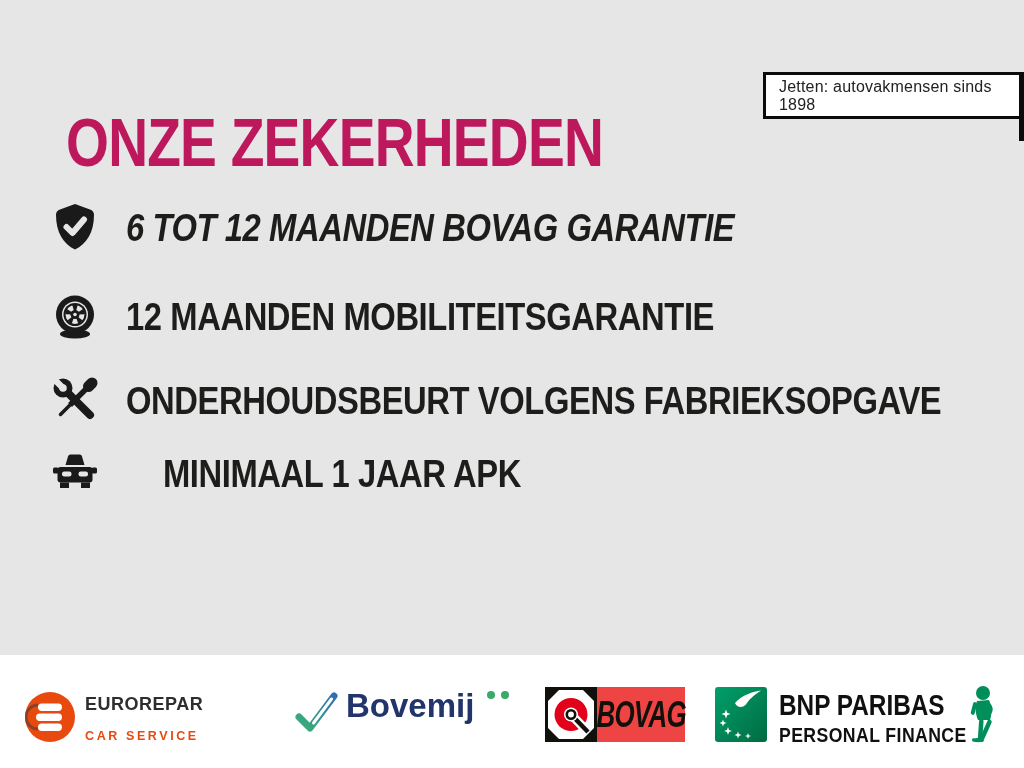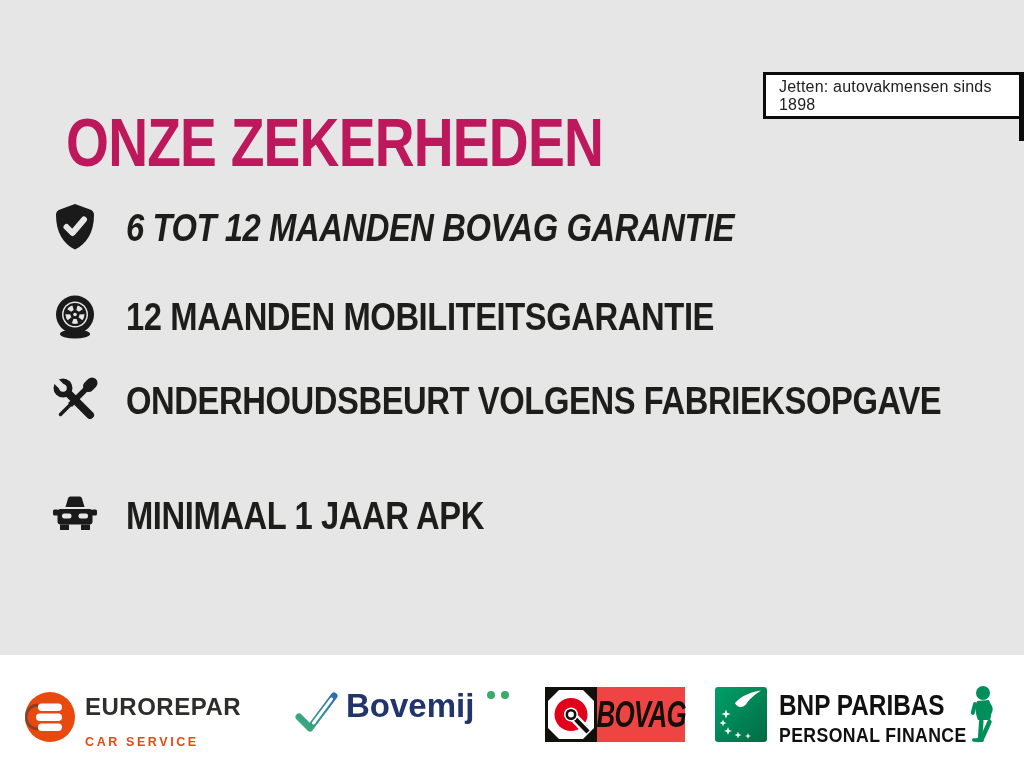--- a/index.html
+++ b/index.html
@@ -26,30 +26,30 @@
   
   .row { position:absolute; left:50px; height:62px; display:flex; align-items:center; }
   .row .icon-box { width:50px; height:62px; display:flex; align-items:center; justify-content:center; flex:none; }
   .row .icon-box svg { display:block; }
   .row-label {
     display:inline-block; margin-left:26px; white-space:nowrap;
     font-size:39px; font-weight:800; color:#1d1d1b; letter-spacing:-0.5px;
     transform:scaleX(0.84); transform-origin:left center; line-height:1;
   }
   #row-0 { top:196px;font-style:italic; } #row-1 { top:285px; } #row-2 { top:369px; }
-  #row-3 { top:484px; } #row-4 { top:547px; }
+  #row-3 { top:442px;gap:37px; } #row-4 { top:547px; }
 
   
   .footer { position:absolute; left:0; top:655px; width:1024px; height:113px; background:#ffffff; }
   .logo-group { position:absolute; }
 
   
   .euro-circle { position:absolute; left:25px; top:37px; }
   .euro-text { position:absolute; left:85px; top:40px; }
-  .euro-name { font-size:24px; font-weight:800; color:#2e2e2d; letter-spacing:0.5px; line-height:1; white-space:nowrap; }
+  .euro-name { font-size:18px; font-weight:800; color:#2e2e2d; letter-spacing:0.5px; line-height:1; white-space:nowrap; }
   .euro-tag  { font-size:12.5px; font-weight:800; color:#e8490f; letter-spacing:2.6px; margin-top:16px; white-space:nowrap; }
 
   
   .bovemij-check { position:absolute; left:292px; top:33px; }
   .bovemij-word { position:absolute; left:346px; top:34px; font-size:33px; font-weight:800; color:#22356b; line-height:1; white-space:nowrap; }
   .bovemij-word .dot { position:absolute; width:8px; height:8px; border-radius:50%; background:#3aaa6a; top:2px; }
   .bovemij-word .dot-i { left:141px; } .bovemij-word .dot-j { left:155px; }
 
   
   .bovag-mark { position:absolute; left:545px; top:32px; }

